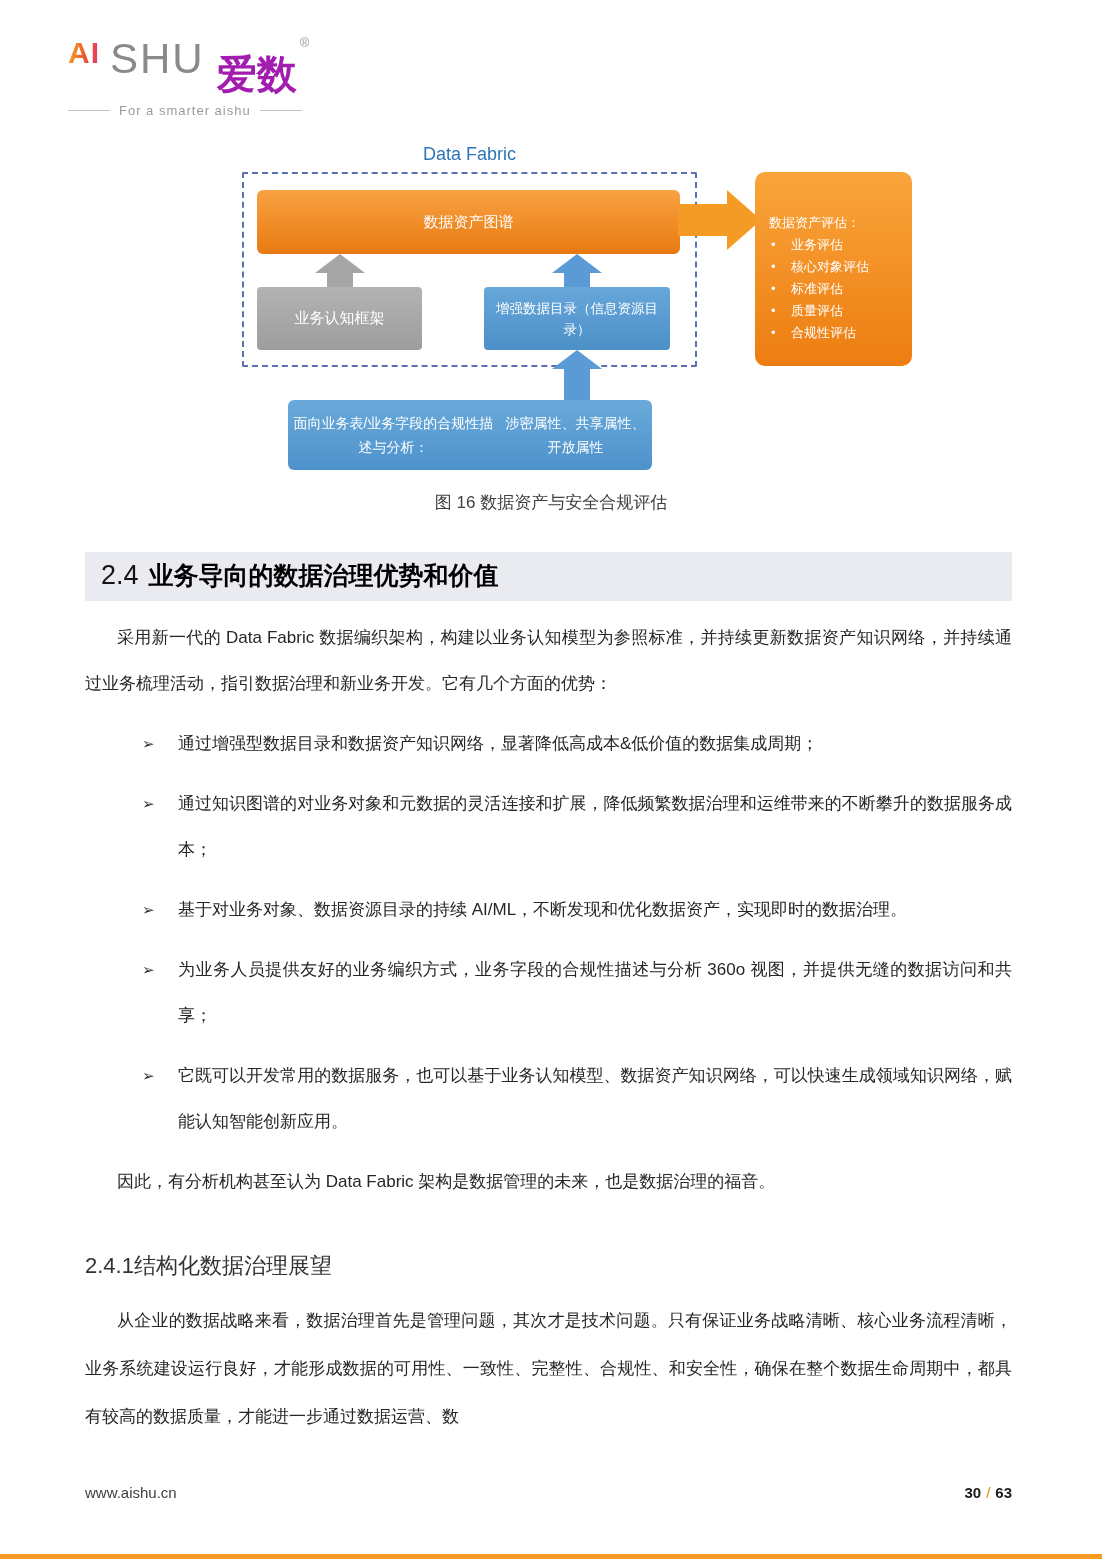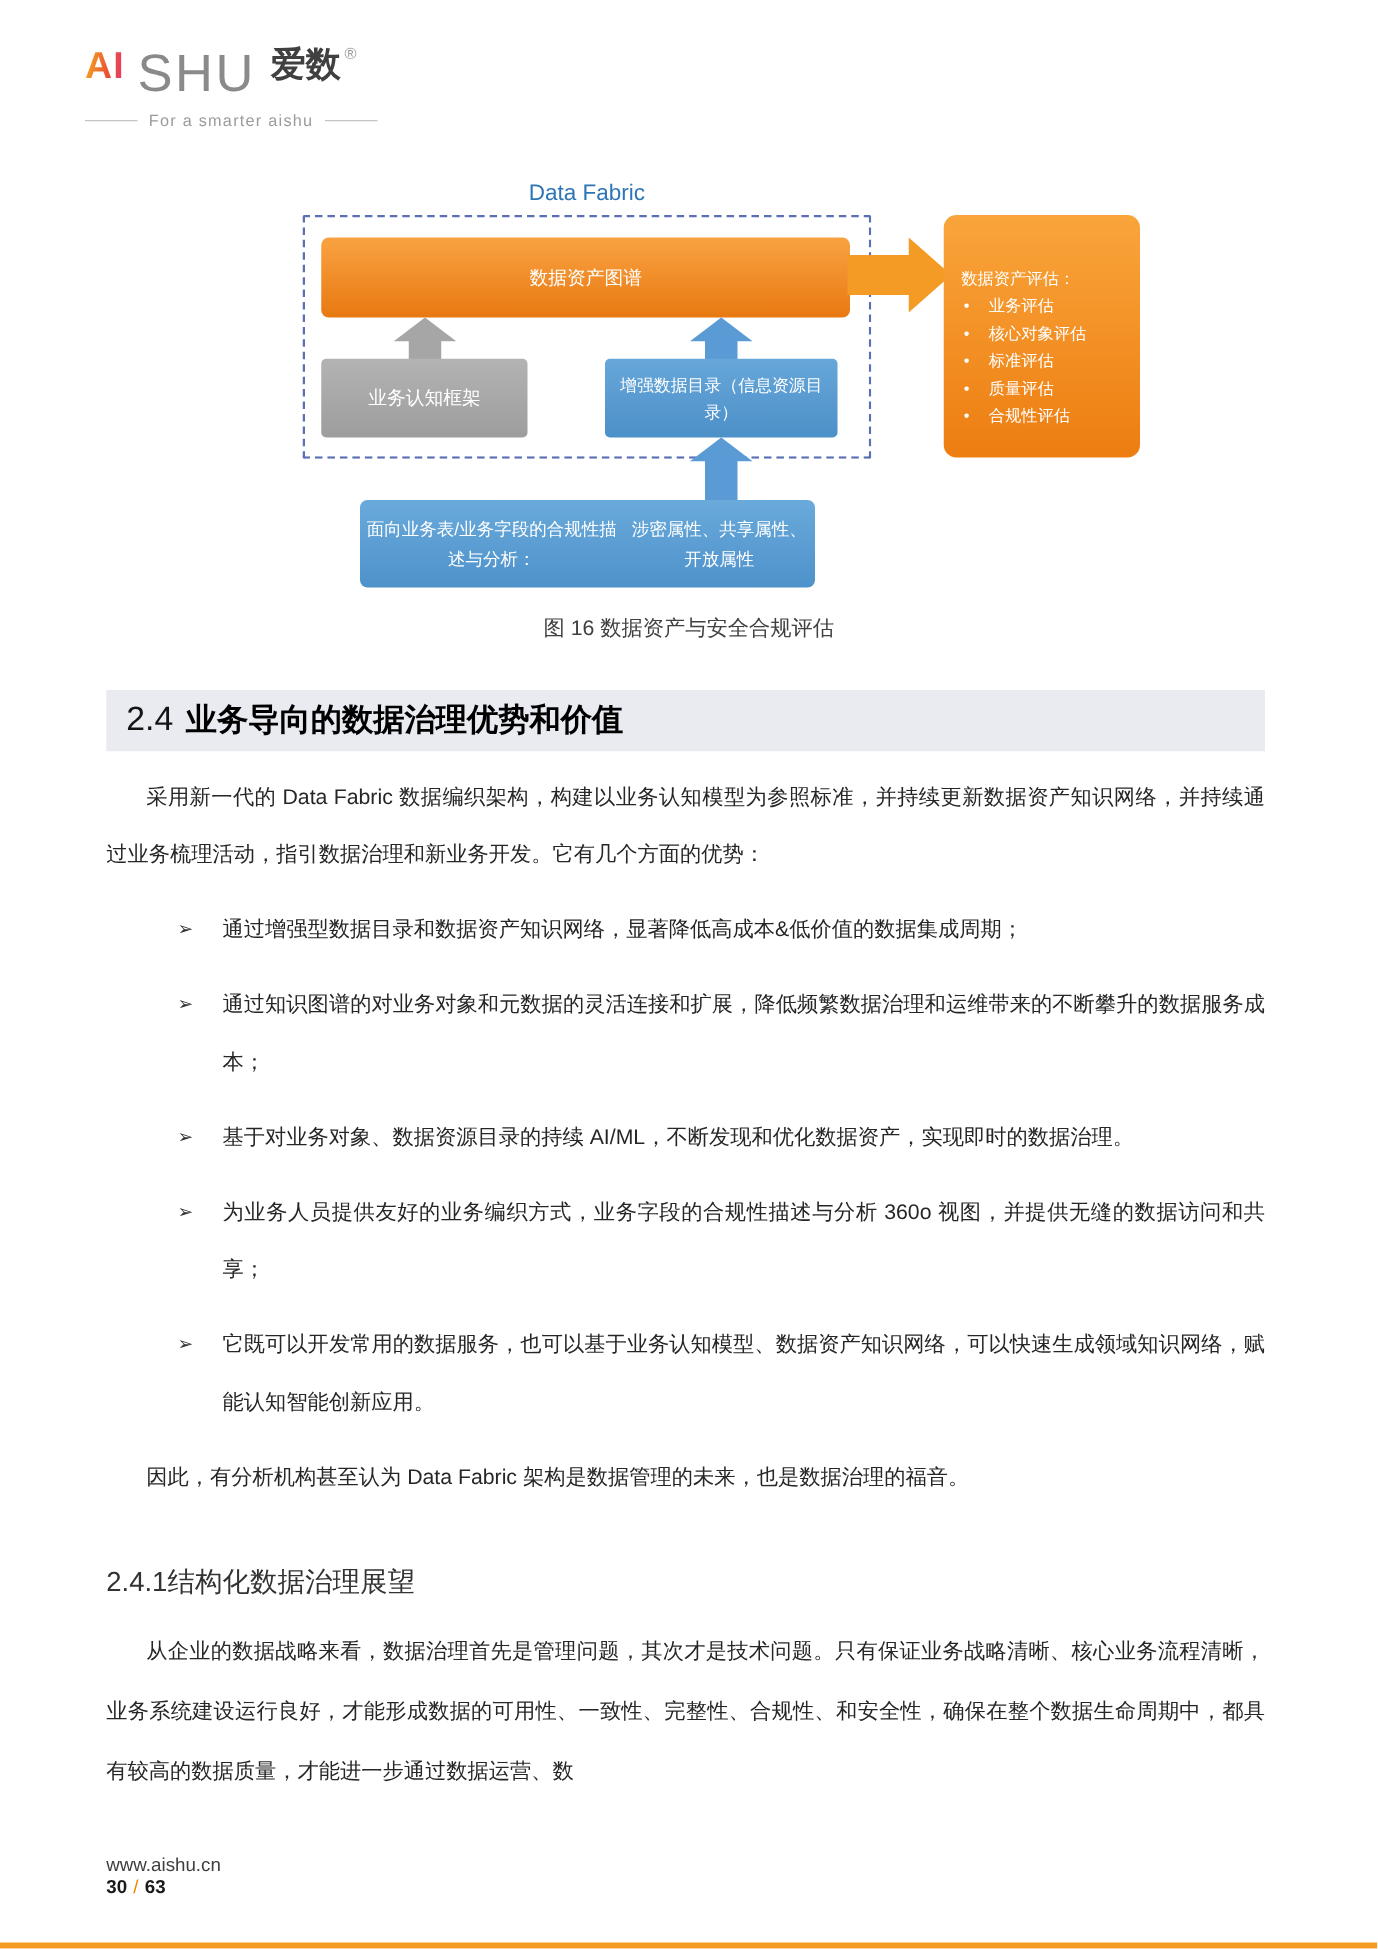--- a/index.html
+++ b/index.html
@@ -12,21 +12,21 @@
 
   
   .logo { position:absolute; left:68px; top:38px; }
   .logo-row { display:flex; align-items:flex-start; line-height:1; }
   .logo-ai {
     font-size:30px; font-weight:700; letter-spacing:1px;
     background:linear-gradient(100deg,#F7A823 5%,#EA5532 55%,#E8386D 95%);
     -webkit-background-clip:text; background-clip:text; color:transparent;
   }
   .logo-shu { font-size:42px; font-weight:400; color:#8a8a8a; margin-left:10px; letter-spacing:2px; }
-  .logo-cn  { font-size:28px; font-weight:700; color:#404040; margin-left:12px; }
+  .logo-cn  { font-size:40px; font-weight:700; color:#a21caf; margin-left:12px;margin-top:16px; }
   .logo-reg { font-size:13px; color:#999; margin-left:3px; margin-top:-2px; }
   .logo-tagline { display:flex; align-items:center; gap:9px; margin-top:9px; }
   .tagline-rule { width:42px; height:1px; background:#c4c4c4; }
   .tagline-text { font-size:13px; color:#9b9b9b; letter-spacing:1px; }
 
   
   .fig { position:absolute; left:0; top:0; width:1102px; height:530px; }
   .df-label { position:absolute; left:242px; top:144px; width:455px; text-align:center;
               color:#2E75B6; font-size:18px; }
   .df-dashed { position:absolute; left:242px; top:172px; width:455px; height:195px;
@@ -81,21 +81,21 @@
   .bmark { width:36px; margin-left:57px; font-size:15px; color:#333; line-height:46px;
            flex:none; }
   .btext { flex:1; font-size:17px; line-height:46px; text-align:justify; color:#262626; }
 
   .h3 { margin-top:46px; font-size:22px; font-weight:400; color:#333; }
   .h3 .h3num { margin-right:0; }
   .para-last { line-height:48px; margin-top:16px; }
 
   
   .footer { position:absolute; left:85px; top:1484px; width:927px;
-            display:flex; align-items:baseline;flex-direction:column; }
+            display:flex; justify-content:space-between; align-items:baseline; }
   .footer-url { font-size:15px; color:#3f3f3f; }
   .footer-page { font-size:15px; font-weight:700; color:#1a1a1a; }
   .footer-sep { color:#F08300; font-weight:400; padding:0 5px; }
   .bottom-bar { position:absolute; left:0; bottom:0; width:100%; height:5px; background:#F59A23; }
 </style>
 </head>
 <body>
 
 <div class="page">
 

